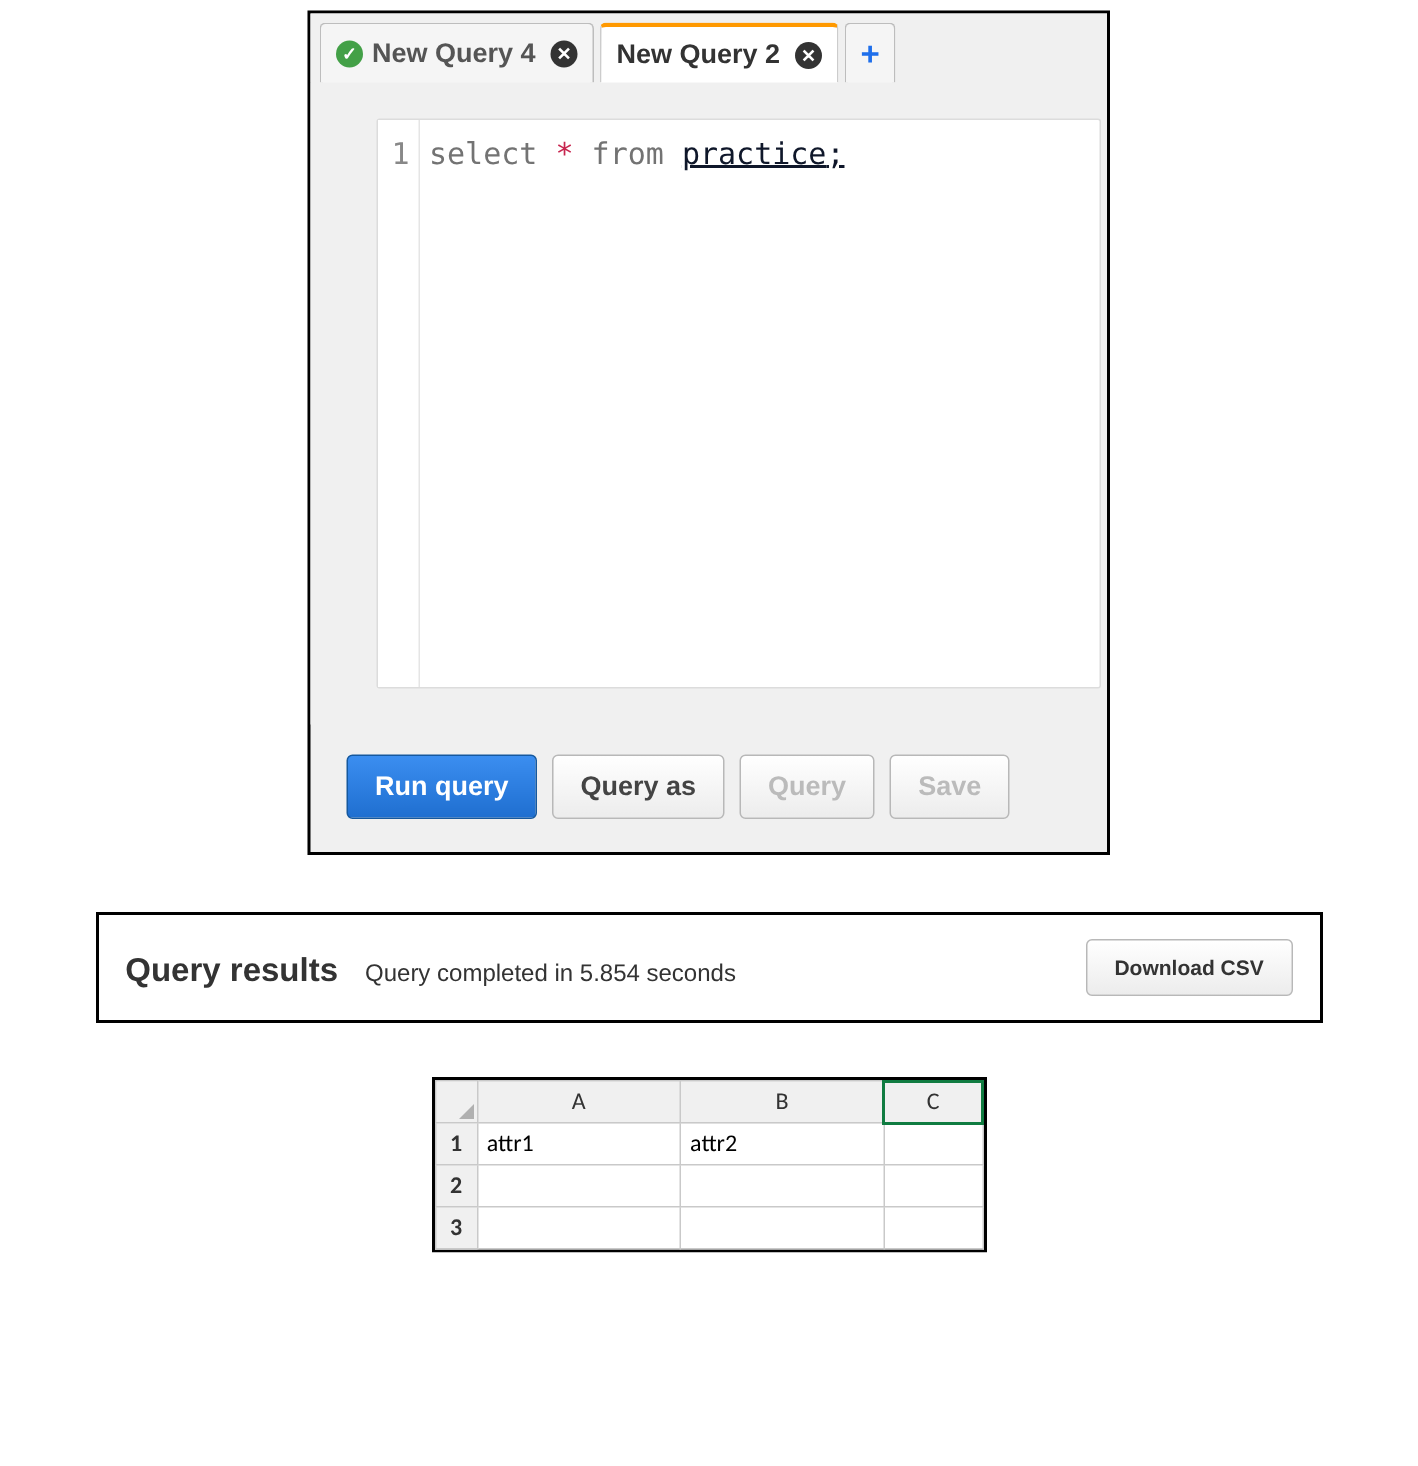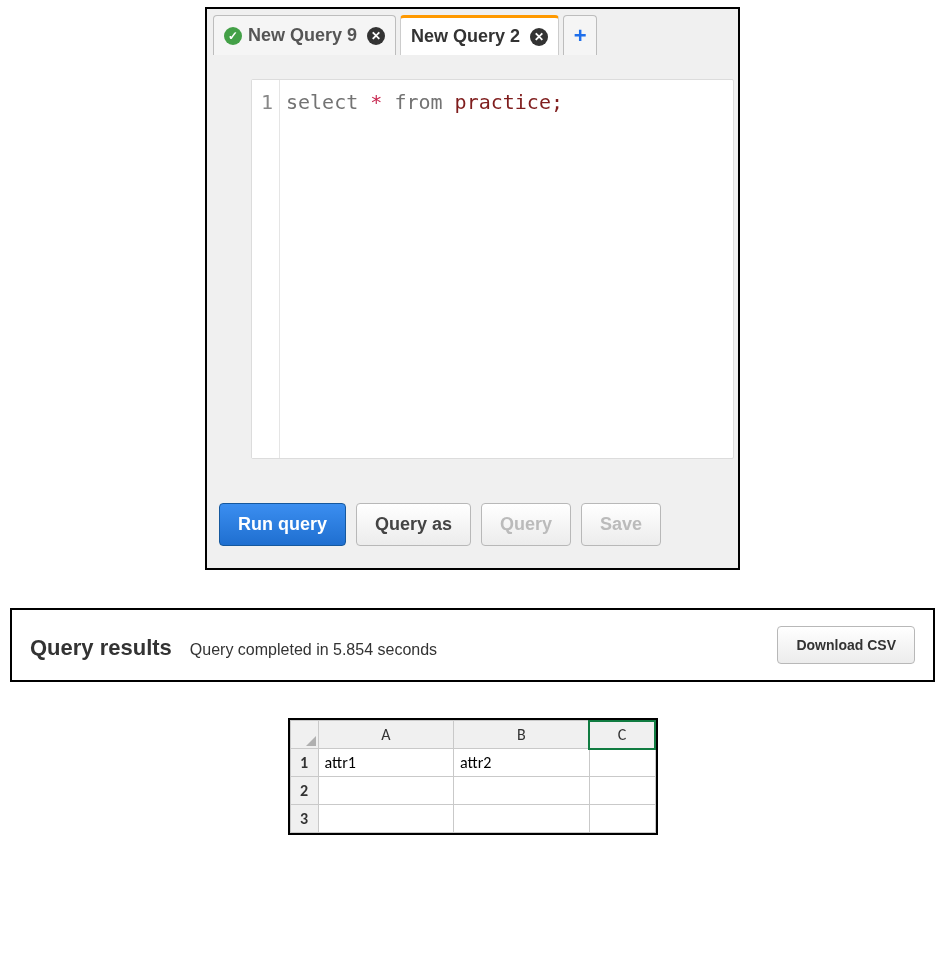--- a/index.html
+++ b/index.html
@@ -94,50 +94,51 @@
     border-right: 1px solid #e5e5e5;
     user-select: none;
     background:#fff;
   }
   .code {
     padding: 10px 0 0 6px;
     white-space: pre;
   }
   .kw { color: #737373; }
   .star { color: #c7254e; }
-  .ident { color: #7f1d1d; }
+  .ident { color: #0f172a; text-decoration: underline; }
 
   .btn-row {
     display: flex;
     gap: 10px;
     padding: 20px 12px 22px 12px;
   }
   .btn {
     border: 1px solid #b8b8b8;
     border-radius: 4px;
     padding: 10px 18px;
     font-size: 18px;
     font-weight: 700;
     background: linear-gradient(#ffffff,#ececec);
     color: #444;
     cursor: pointer;
   }
   .btn.primary {
     background: linear-gradient(#3b8ef0,#1f6fd0);
     border: 1px solid #15589e;
     color: #fff;
+    margin-left: 12px;
   }
   .btn.disabled {
     color: #bbb;
     cursor: default;
   }
 
   
   .results-bar {
-    width: 925px;
+    width: 818px;
     margin: 38px auto 0 auto;
     border: 2px solid #000;
     background:#fff;
     display: flex;
     align-items: center;
     justify-content: space-between;
     padding: 16px 18px;
   }
   .results-left {
     display: flex;
@@ -215,21 +216,21 @@
     outline-offset: -1px;
   }
 </style>
 </head>
 <body>
 
 <div class="editor-panel">
   <div class="tab-strip">
     <div class="tab">
       <span class="status-icon">✓</span>
-      <span>New Query 9</span>
+      <span>New Query 4</span>
       <span class="close-icon">✕</span>
     </div>
     <div class="tab active">
       <span>New Query 2</span>
       <span class="close-icon">✕</span>
     </div>
     <div class="add-tab">
       <span>+</span>
     </div>
   </div>

